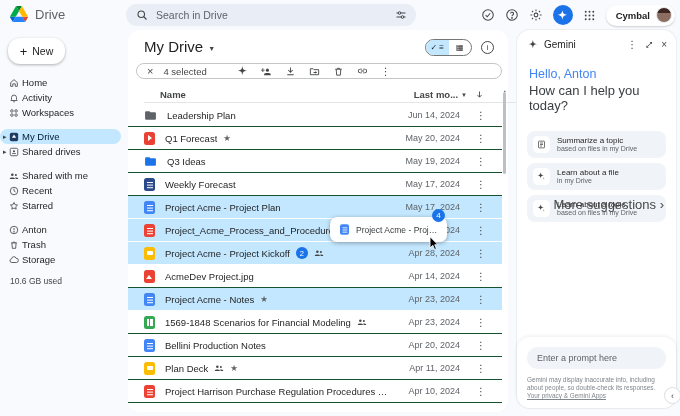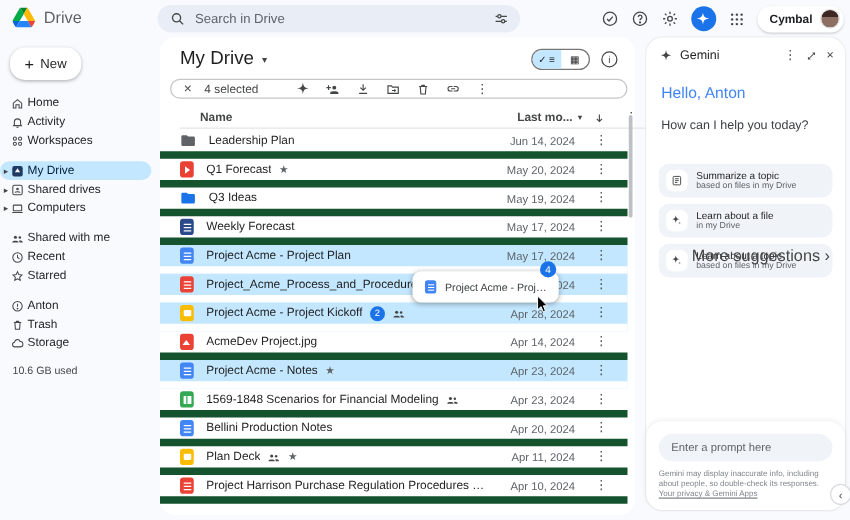--- a/index.html
+++ b/index.html
@@ -6,21 +6,21 @@
   html,body { background:#f8fafd; }
   .screen {
     position:relative; width:680px; height:416px; overflow:hidden;
     background:#f8fafd; font-family:"Liberation Sans","DejaVu Sans",sans-serif;
     color:#1f1f1f; -webkit-font-smoothing:antialiased;
   }
   svg { display:block; }
 
   
   .topbar { position:absolute; left:0; top:0; width:680px; height:30px; display:flex; align-items:center; }
-  .logo { position:absolute; left:10px; top:6px; display:flex; align-items:flex-start; gap:7px; }
+  .logo { position:absolute; left:10px; top:6px; display:flex; align-items:center; gap:7px; }
   .logo-text { font-size:13px; color:#5f6368; }
   .searchbar { position:absolute; left:126px; top:4px; width:290px; height:22px; background:#e9eef6;
     border-radius:11px; display:flex; align-items:center; padding:0 8px; gap:7px; }
   .searchbar input { flex:1; border:0; outline:0; background:transparent; font:inherit; font-size:10.5px; color:#1f1f1f; }
   .searchbar input::placeholder { color:#446; color:#5f6368; }
   .top-right { position:absolute; right:5px; top:4px; height:22px; display:flex; align-items:center; gap:9px; }
   .tico { color:#444746; display:flex; align-items:center; justify-content:center; width:15px; height:15px; cursor:pointer; }
   .gem-circle { width:20px; height:20px; border-radius:50%; background:#1a73e8; display:flex; align-items:center; justify-content:center; }
   .account-pill { background:#fff; border-radius:11px; height:21px; display:flex; align-items:center; gap:6px;
     padding:2px 3px 2px 10px; box-shadow:0 1px 2px rgba(0,0,0,.18); }
@@ -62,21 +62,21 @@
   .tb-more { font-size:10px; cursor:pointer; }
 
   .list-header { position:absolute; left:16px; top:57px; width:374px; height:16px; display:flex; align-items:center;
     padding-left:16px; border-bottom:1px solid #e3e5e8; font-size:9.5px; color:#444746; font-weight:bold; }
   .col-modified { margin-left:auto; display:flex; align-items:center; gap:3px; font-weight:bold; }
   .hdr-sortcaret { font-size:6px; }
   .hdr-down { width:25px; display:flex; justify-content:center; color:#444746; }
   .hdr-more { width:26px; text-align:center; font-weight:normal; font-size:10px; }
 
   .rows { position:absolute; left:0; top:74px; width:374px; }
-  .row { height:23px; display:flex; align-items:center; padding-left:16px; border-bottom:6px solid #14532d; cursor:pointer; }
+  .row { height:23px; display:flex; align-items:center; padding-left:16px; border-bottom:1px solid #14532d; cursor:pointer; }
   .row.sel { background:#c2e7ff; border-bottom-color:#fff; }
   .fname { font-size:9.5px; color:#1f1f1f; margin-left:10px; white-space:nowrap; overflow:hidden;
     text-overflow:ellipsis; max-width:225px; }
   .fstar { font-size:8.5px; color:#5f6368; margin-left:6px; }
   .nbadge { width:12px; height:12px; border-radius:50%; background:#1a73e8; color:#fff; font-size:7.5px;
     display:flex; align-items:center; justify-content:center; margin-left:6px; }
   .fpeople { width:10px; height:10px; color:#444746; margin-left:6px; }
   .fdate { margin-left:auto; width:64px; text-align:right; font-size:9px; color:#5f6368; white-space:nowrap; }
   .row-more { width:42px; text-align:center; font-size:10px; color:#444746; }
 
@@ -115,21 +115,21 @@
 
   
   .gemini { position:absolute; left:517px; top:30px; width:159px; height:378px; background:#fff; border-radius:13px;
     box-shadow:0 0 0 1px #eceef1; }
   .gem-head { position:absolute; left:11px; right:9px; top:9px; display:flex; align-items:center; gap:6px; color:#444746; }
   .gem-title { font-size:10px; color:#1f1f1f; }
   .gem-head-actions { margin-left:auto; display:flex; align-items:center; gap:8px; }
   .gem-head-actions .gico { cursor:pointer; display:flex; align-items:center; font-size:10px; color:#444746; }
   .greeting { position:absolute; left:12px; top:37px; }
   .greet-name { font-size:12.5px; font-weight:500; color:#4285f4; }
-  .greet-q { font-size:10px; color:#3c4043; width:130px; line-height:15px; margin-top:12px; }
+  .greet-q { font-size:13px; color:#3c4043; width:130px; line-height:15px; margin-top:2px; }
   .sugs { position:absolute; left:10px; right:10px; top:101px; display:flex; flex-direction:column; gap:5px; }
   .sug { height:27px; background:#f0f4f9; border-radius:8px; display:flex; align-items:center; gap:7px; padding:0 6px; cursor:pointer; }
   .sug-ib { width:17px; height:17px; background:#fff; border-radius:5px; display:flex; align-items:center; justify-content:center; color:#444746; }
   .sug-title { font-size:8px; color:#1f1f1f; line-height:9.5px; }
   .sug-sub { font-size:7px; color:#5f6368; line-height:8.5px; }
   .more-sugs { position:absolute; left:0; right:12px; top:167px; text-align:right; font-size:13px; color:#444746; cursor:pointer; }
   .prompt-sheet { position:absolute; left:0; right:0; bottom:0; border-radius:13px; box-shadow:0 -1px 4px rgba(0,0,0,.07);
     padding:10px 10px 8px; background:#fff; }
   .prompt-input { width:100%; height:22px; border:0; outline:0; background:#f0f4f9; border-radius:11px;
     padding:0 10px; font:inherit; font-size:9px; color:#1f1f1f; }
@@ -271,30 +271,20 @@
         <span class="caret">▸</span>
         <span class="nico">
           <svg width="10" height="10" viewBox="0 0 24 24" fill="none" stroke="currentColor" stroke-width="2">
               <rect x="3" y="3" width="18" height="18" rx="3"></rect>
               <circle cx="12" cy="10" r="2.5" fill="currentColor" stroke="none"></circle>
               <path d="M7 17c1-2.4 9-2.4 10 0"></path>
             </svg>
         </span>
           <span>Shared drives</span>
       </div>
-      <div class="nav-item">
-        <span class="caret">▸</span>
-        <span class="nico">
-          <svg width="10" height="10" viewBox="0 0 24 24" fill="none" stroke="currentColor" stroke-width="2">
-              <rect x="4" y="5" width="16" height="11" rx="1"></rect>
-              <path d="M2 19h20"></path>
-            </svg>
-        </span>
-          <span>Computers</span>
-      </div>
       <div class="nav-gap"></div>
       <div class="nav-item">
         <span class="nico">
           <svg width="10" height="10" viewBox="0 0 24 24" fill="currentColor">
               <circle cx="8" cy="9" r="3"></circle>
               <circle cx="16.5" cy="9.5" r="2.4"></circle>
               <path d="M2 18c.7-3 11-3 12 0v1H2zM15 15.6c2.6-.4 6.4.4 7 2.4v1h-6z"></path>
             </svg>
         </span>
           <span>Shared with me</span>

